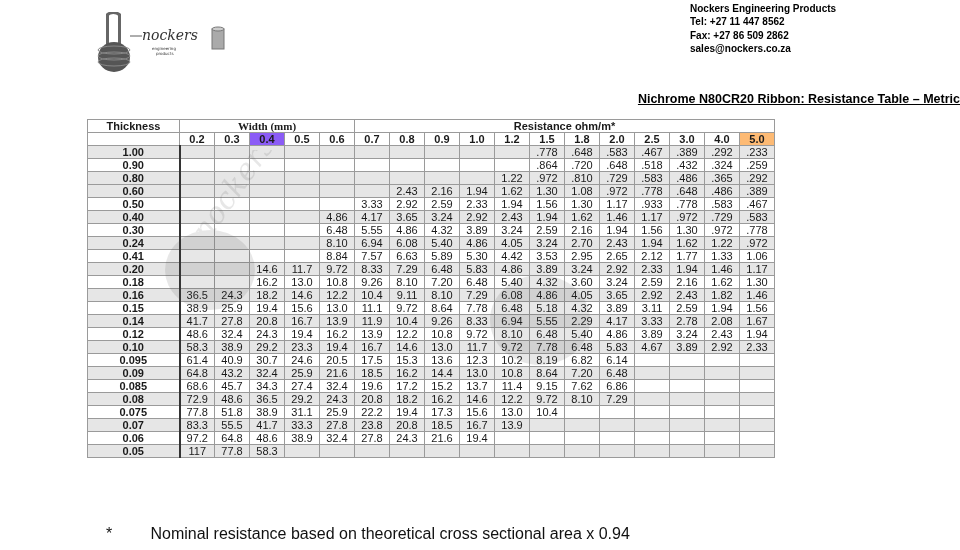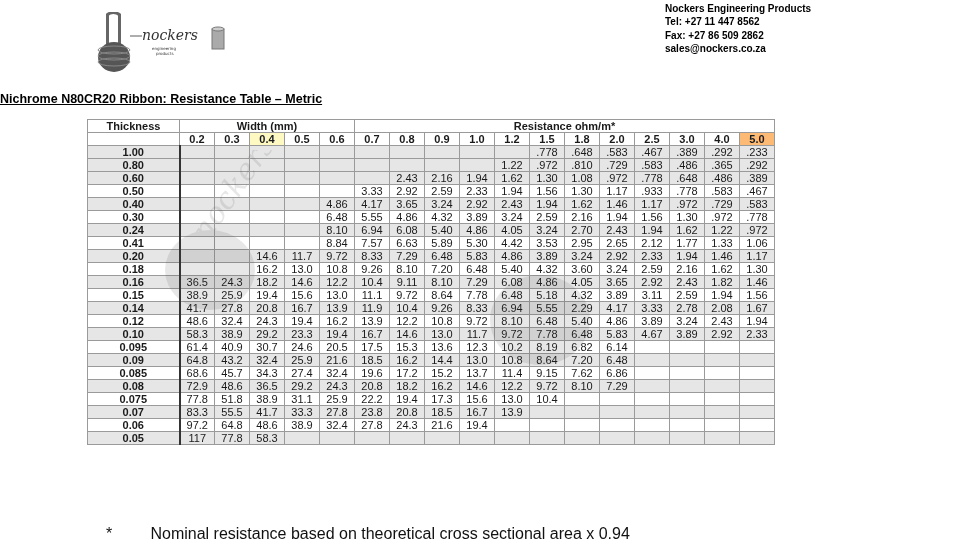--- a/index.html
+++ b/index.html
@@ -1,28 +1,28 @@
 <!DOCTYPE html>
 <html><head>
   <meta charset="utf-8">
   <style>
     html, body { margin:0; padding:0; background:#ffffff; }
     body { width:960px; height:550px; position:relative; overflow:hidden; font-family:"Liberation Sans", sans-serif; color:#111; }
     .logo { position:absolute; left:96px; top:12px; width:150px; height:60px; }
-    .contact { position:absolute; left:665px; top:2px; font-family:"Liberation Sans", sans-serif; font-weight:bold; font-size:10px; line-height:13.3px; color:#000; }
-    .title { position:absolute; left:0; width:960px; top:92px; text-align:left; font-weight:bold; font-size:12.5px; text-decoration:underline; color:#000; }
+    .contact { position:absolute; left:690px; top:2px; font-family:"Liberation Sans", sans-serif; font-weight:bold; font-size:10px; line-height:13.3px; color:#000; }
+    .title { position:absolute; left:0; width:960px; top:92px; text-align:right; font-weight:bold; font-size:12.5px; text-decoration:underline; color:#000; }
     table.rt { position:absolute; left:87px; top:119px; border-collapse:collapse; font-size:11px; color:#1a1a1a; }
     table.rt td, table.rt th { border:1px solid #9a9a9a; height:12px; padding:0 2px; line-height:12px; text-align:center; }
     table.rt th { font-weight:bold; }
     .hdr2 th { border-bottom:2px solid #555; font-weight:bold; }
     .colth { width:87px; font-weight:bold; }
     .cw { width:30px; }
     .thk { font-weight:bold; border-right:2px solid #333 !important; }
     tr.shade td { background:#e6e6e6; }
-    .wlabel { text-align:left; font-weight:bold; }
+    .wlabel { text-align:left; font-weight:bold;font-family:Liberation Serif, serif; }
     .rlabel { text-align:center !important; font-weight:bold; }
     .footnote { position:absolute; top:525px; left:106px; font-size:16px; color:#111; }
     .footnote .star { display:inline-block; width:40px; }
     .wm { position:absolute; pointer-events:none; opacity:0.12; }
   </style>
 </head>
 <body>
 
 <div class="logo">
   <svg width="150" height="60" viewBox="0 0 150 60">
@@ -55,21 +55,21 @@
   <thead>
     <tr class="hdr1">
       <th class="colth">Thickness</th>
       <th colspan="5" class="wlabel">Width (mm)</th>
       <th colspan="12" class="rlabel">Resistance  ohm/m*</th>
     </tr>
     <tr class="hdr2" id="widthRow">
       <th></th>
     <th class="cw">0.2</th>
         <th class="cw">0.3</th>
-        <th class="cw" style="background: #fef9c3;">0.4</th>
+        <th class="cw" style="background: #8b5cf6;">0.4</th>
         <th class="cw">0.5</th>
         <th class="cw">0.6</th>
         <th class="cw">0.7</th>
         <th class="cw">0.8</th>
         <th class="cw">0.9</th>
         <th class="cw">1.0</th>
         <th class="cw">1.2</th>
         <th class="cw">1.5</th>
         <th class="cw">1.8</th>
         <th class="cw">2.0</th>
@@ -92,20 +92,40 @@
         <td></td>
         <td></td>
         <td></td>
         <td>.778</td>
         <td>.648</td>
         <td>.583</td>
         <td>.467</td>
         <td>.389</td>
         <td>.292</td>
         <td>.233</td>
+      </tr>
+      <tr>
+        <td class="thk">0.90</td>
+        <td></td>
+        <td></td>
+        <td></td>
+        <td></td>
+        <td></td>
+        <td></td>
+        <td></td>
+        <td></td>
+        <td></td>
+        <td></td>
+        <td>.864</td>
+        <td>.720</td>
+        <td>.648</td>
+        <td>.518</td>
+        <td>.432</td>
+        <td>.324</td>
+        <td>.259</td>
       </tr>
       <tr class="shade">
         <td class="thk">0.80</td>
         <td></td>
         <td></td>
         <td></td>
         <td></td>
         <td></td>
         <td></td>
         <td></td>

